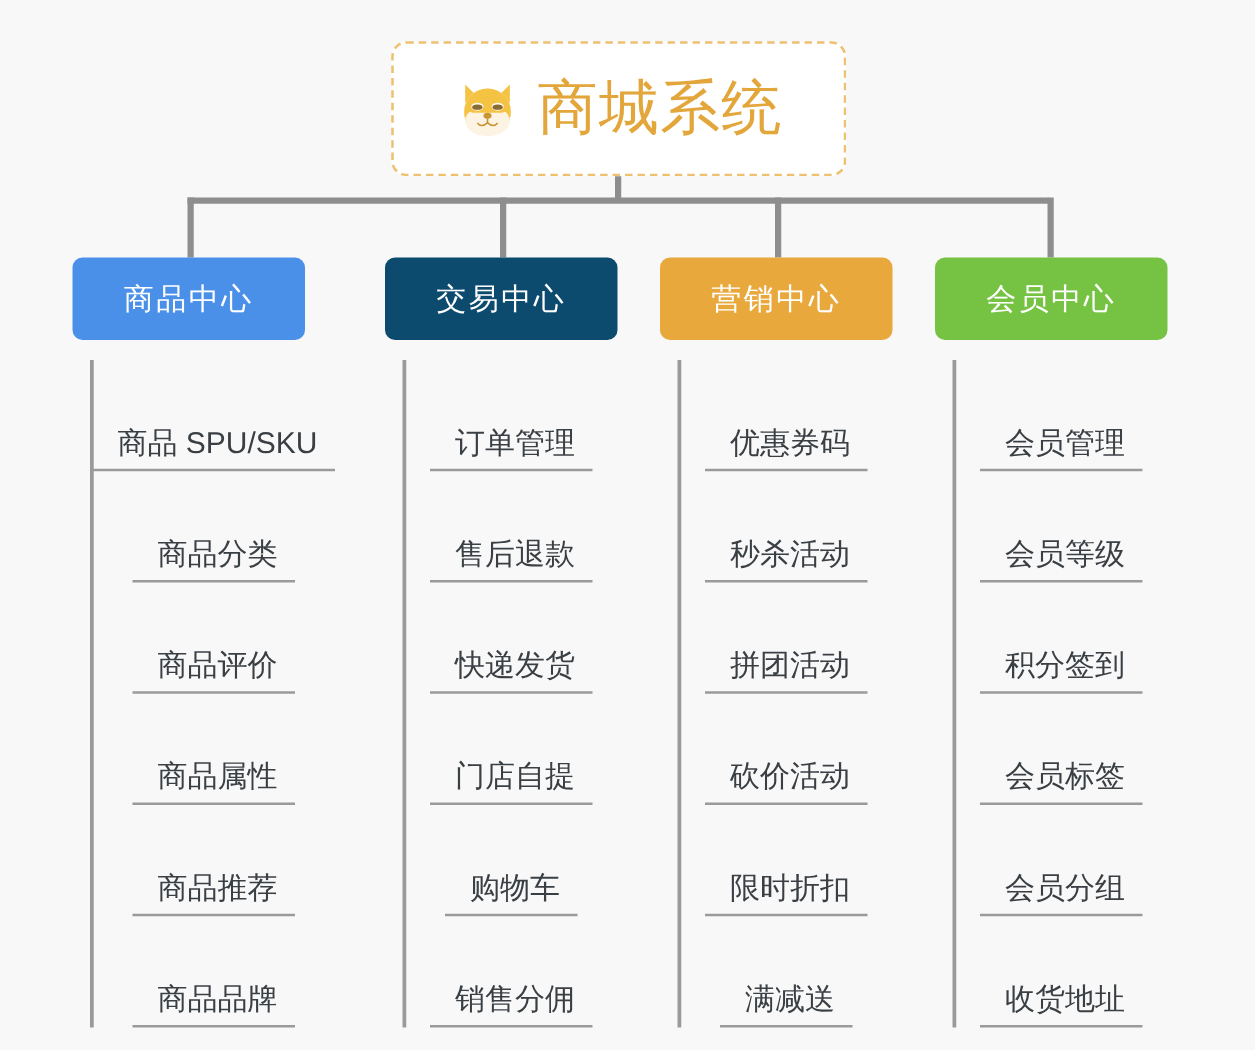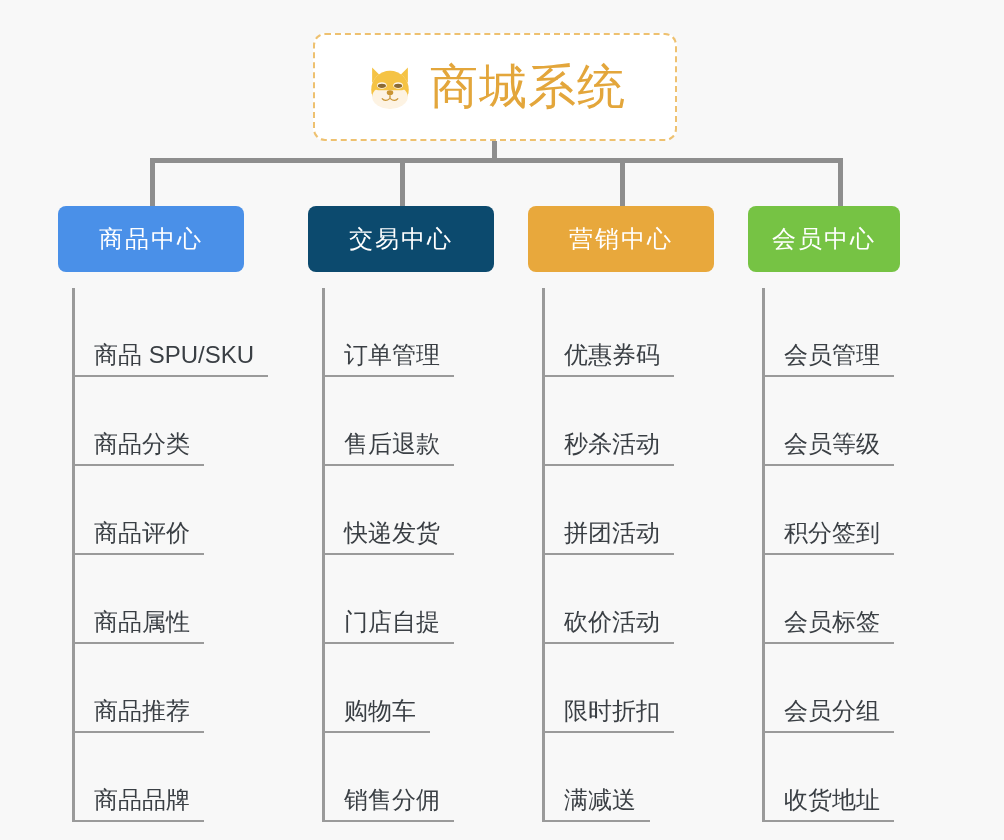--- a/index.html
+++ b/index.html
@@ -103,41 +103,42 @@
     top: 0;
     bottom: 0;
     width: 3px;
     background: #9a9a9a;
   }
   .leaf-row {
     height: 89px;
     display: flex;
     align-items: flex-end;
     box-sizing: border-box;
+    justify-content: center;
   }
   .leaf-label {
     display: inline-block;
     padding: 0 14px 7px 20px;
     border-bottom: 2px solid #9a9a9a;
     font-size: 24px;
     line-height: 1.1;
     color: #3a3f44;
     white-space: nowrap;
   }
 
   
   .branch-0 { left: 58px;  }
   .branch-1 { left: 308px; }
   .branch-2 { left: 528px; }
   .branch-3 { left: 748px; }
 
   .branch-0 .branch-header { width: 186px; background: #4a90e8; }
   .branch-1 .branch-header { width: 186px; background: #0c4a6e; }
   .branch-2 .branch-header { width: 186px; background: #e8a83c; }
-  .branch-3 .branch-header { width: 152px; background: #76c344; }
+  .branch-3 .branch-header { width: 186px; background: #76c344; }
 </style>
 </head>
 <body>
 
 <div id="mindmap">
 
   <div class="root-node">
     <svg class="root-emoji" viewBox="0 0 64 64">
       <path d="M10 8 L10 26 L22 20 Z" fill="#f5c344"></path>
       <path d="M54 8 L54 26 L42 20 Z" fill="#f5c344"></path>

